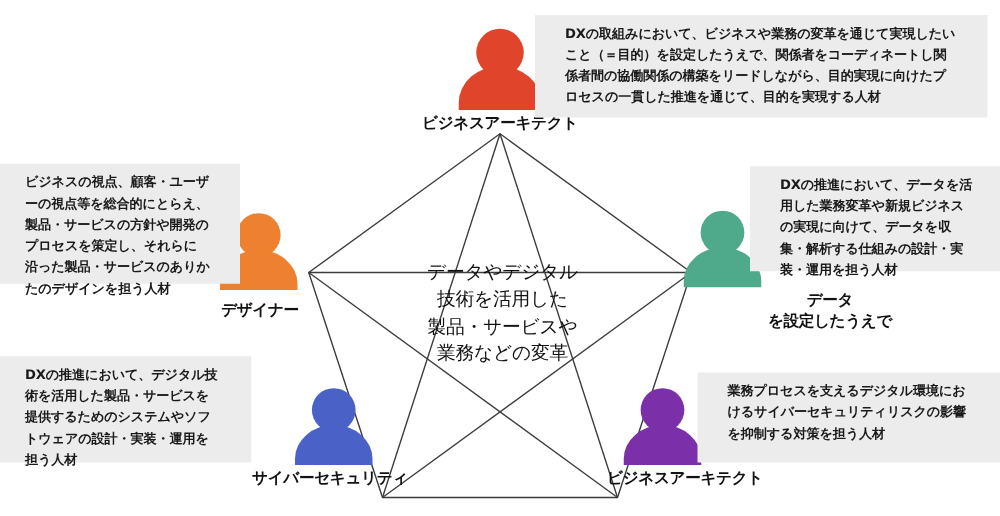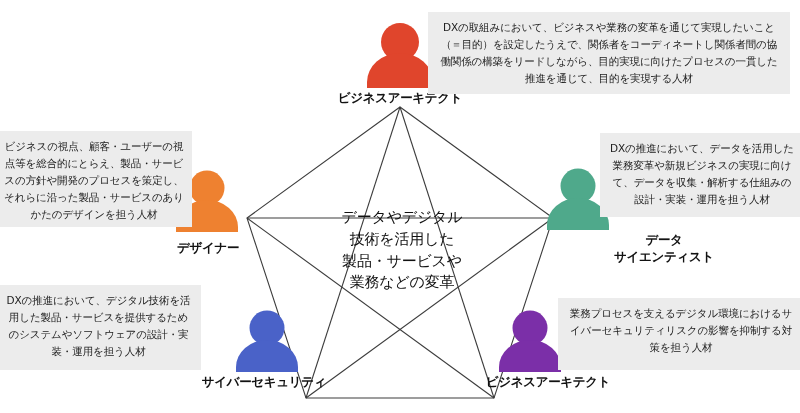--- a/index.html
+++ b/index.html
@@ -12,25 +12,26 @@
   }
   #stage{position:absolute;left:0;top:0;width:800px;height:413px;}
 
   
   .callout{
     position:absolute;
     background:#ececec;
     color:#1a1a1a;
     font-size:10.5px;
     line-height:1.62;
-    text-align:center;
+    text-align:left;
     box-sizing:border-box;
-    padding:7px 8px;
+    padding:7px 24px;
     white-space:pre-line;
     letter-spacing:-0.1px;
+    font-weight:bold;
   }
   #callout-architect{left:428px;top:12px;width:362px;height:82px;}
   #callout-designer{left:-4px;top:131px;width:196px;height:96px;}
   #callout-datascientist{left:600px;top:133px;width:204px;height:84px;}
   #callout-engineer{left:-4px;top:285px;width:205px;height:85px;}
   #callout-security{left:558px;top:298px;width:246px;height:72px;}
 
   
   #pentagon{position:absolute;left:0;top:0;}
 
@@ -111,21 +112,21 @@
   </svg>
 
   <svg class="person" style="left:495px;top:310px;" width="70" height="62" viewBox="0 0 70 62">
     <circle cx="35" cy="18" r="17.5" fill="#7B2FA8"></circle>
     <path d="M4 62 L4 57 a31 27 0 0 1 62 0 L66 62 Z" fill="#7B2FA8"></path>
   </svg>
 
   <div class="role-label" id="label-designer">デザイナー</div>
   <div class="role-label" id="label-architect">ビジネスアーキテクト</div>
   <div class="role-label" id="label-datascientist">データ
-サイエンティスト</div>
+を設定したうえで</div>
   <div class="role-label" id="label-engineer">サイバーセキュリティ</div>
   <div class="role-label" id="label-security">ビジネスアーキテクト</div>
 
   <div class="callout" id="callout-architect">DXの取組みにおいて、ビジネスや業務の変革を通じて実現したいこと（＝目的）を設定したうえで、関係者をコーディネートし関係者間の協働関係の構築をリードしながら、目的実現に向けたプロセスの一貫した推進を通じて、目的を実現する人材</div>
   <div class="callout" id="callout-designer">ビジネスの視点、顧客・ユーザーの視点等を総合的にとらえ、製品・サービスの方針や開発のプロセスを策定し、それらに沿った製品・サービスのありかたのデザインを担う人材</div>
   <div class="callout" id="callout-datascientist">DXの推進において、データを活用した業務変革や新規ビジネスの実現に向けて、データを収集・解析する仕組みの設計・実装・運用を担う人材</div>
   <div class="callout" id="callout-engineer">DXの推進において、デジタル技術を活用した製品・サービスを提供するためのシステムやソフトウェアの設計・実装・運用を担う人材</div>
   <div class="callout" id="callout-security">業務プロセスを支えるデジタル環境におけるサイバーセキュリティリスクの影響を抑制する対策を担う人材</div>
 
 </div>

